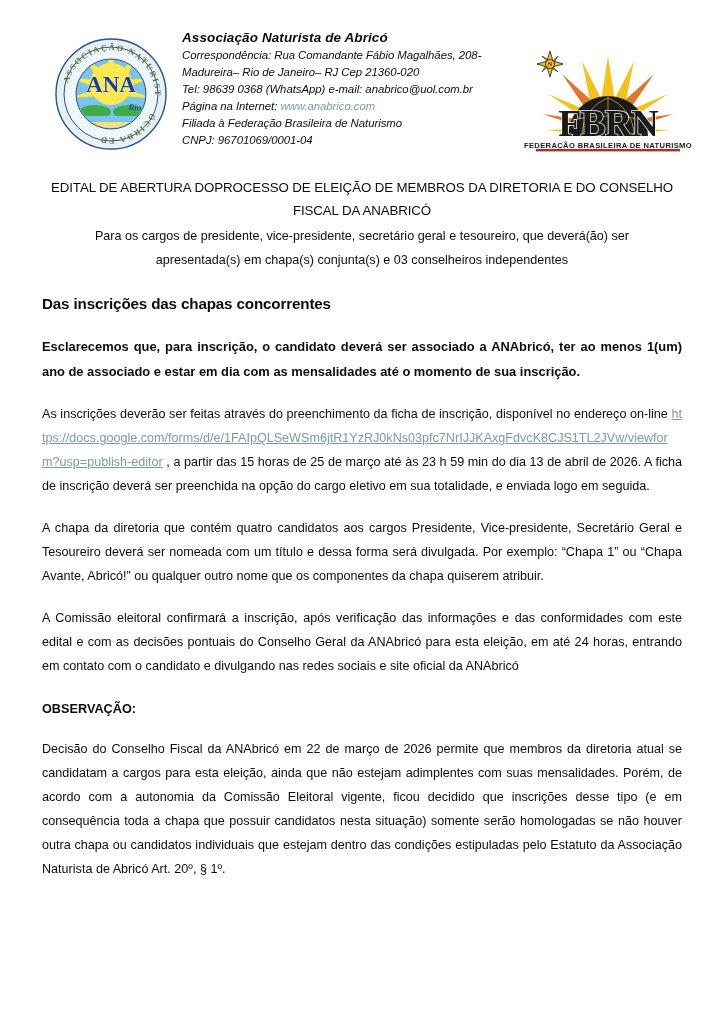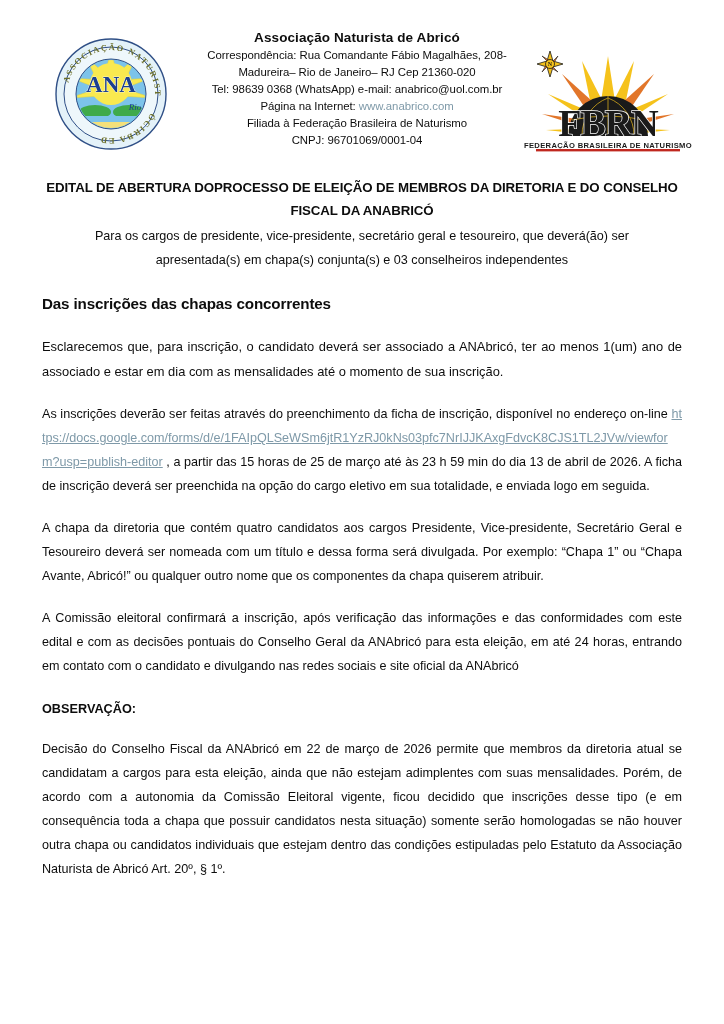--- a/index.html
+++ b/index.html
@@ -27,22 +27,22 @@
   }
 
   
   .letterhead {
     position: relative;
     height: 150px;
     padding-top: 28px;
     box-sizing: border-box;
   }
   .letterhead-center {
-    text-align: center;
     padding: 0 150px 0 140px;
+    font-style: italic;
   }
   .org-name {
     font-size: 13.5px;
     font-weight: bold;
     line-height: 19px;
     letter-spacing: .1px;
   }
   .org-line {
     font-size: 11.4px;
     line-height: 17px;
@@ -69,21 +69,21 @@
     right: -14px;
     top: 48px;
     width: 176px;
     height: 106px;
   }
   .fbrn-logo svg { display: block; width: 176px; height: 106px; }
 
   
   .doc-title {
     font-size: 13.3px;
-    font-weight: bold;
+    font-weight: normal;
     line-height: 23px;
     text-align: center;
     margin: 26px 0 0 0;
     letter-spacing: -.1px;
   }
   .subtitle {
     font-size: 12.6px;
     line-height: 24px;
     text-align: center;
     margin: 2px 34px 0 34px;
@@ -97,21 +97,21 @@
   p.para.tight { margin-top: 17px; }
   h2.section {
     font-size: 15.2px;
     font-weight: bold;
     line-height: 22px;
     margin: 21px 0 16px 0;
     letter-spacing: -.15px;
   }
   h3.strong-para {
     font-size: 12.9px;
-    font-weight: normal;
+    font-weight: bold;
     line-height: 25px;
     text-align: justify;
     margin: 19px 0 0 0;
   }
   .obs-label {
     font-size: 12.7px;
     font-weight: bold;
     line-height: 22px;
     margin: 20px 0 0 0;
   }

